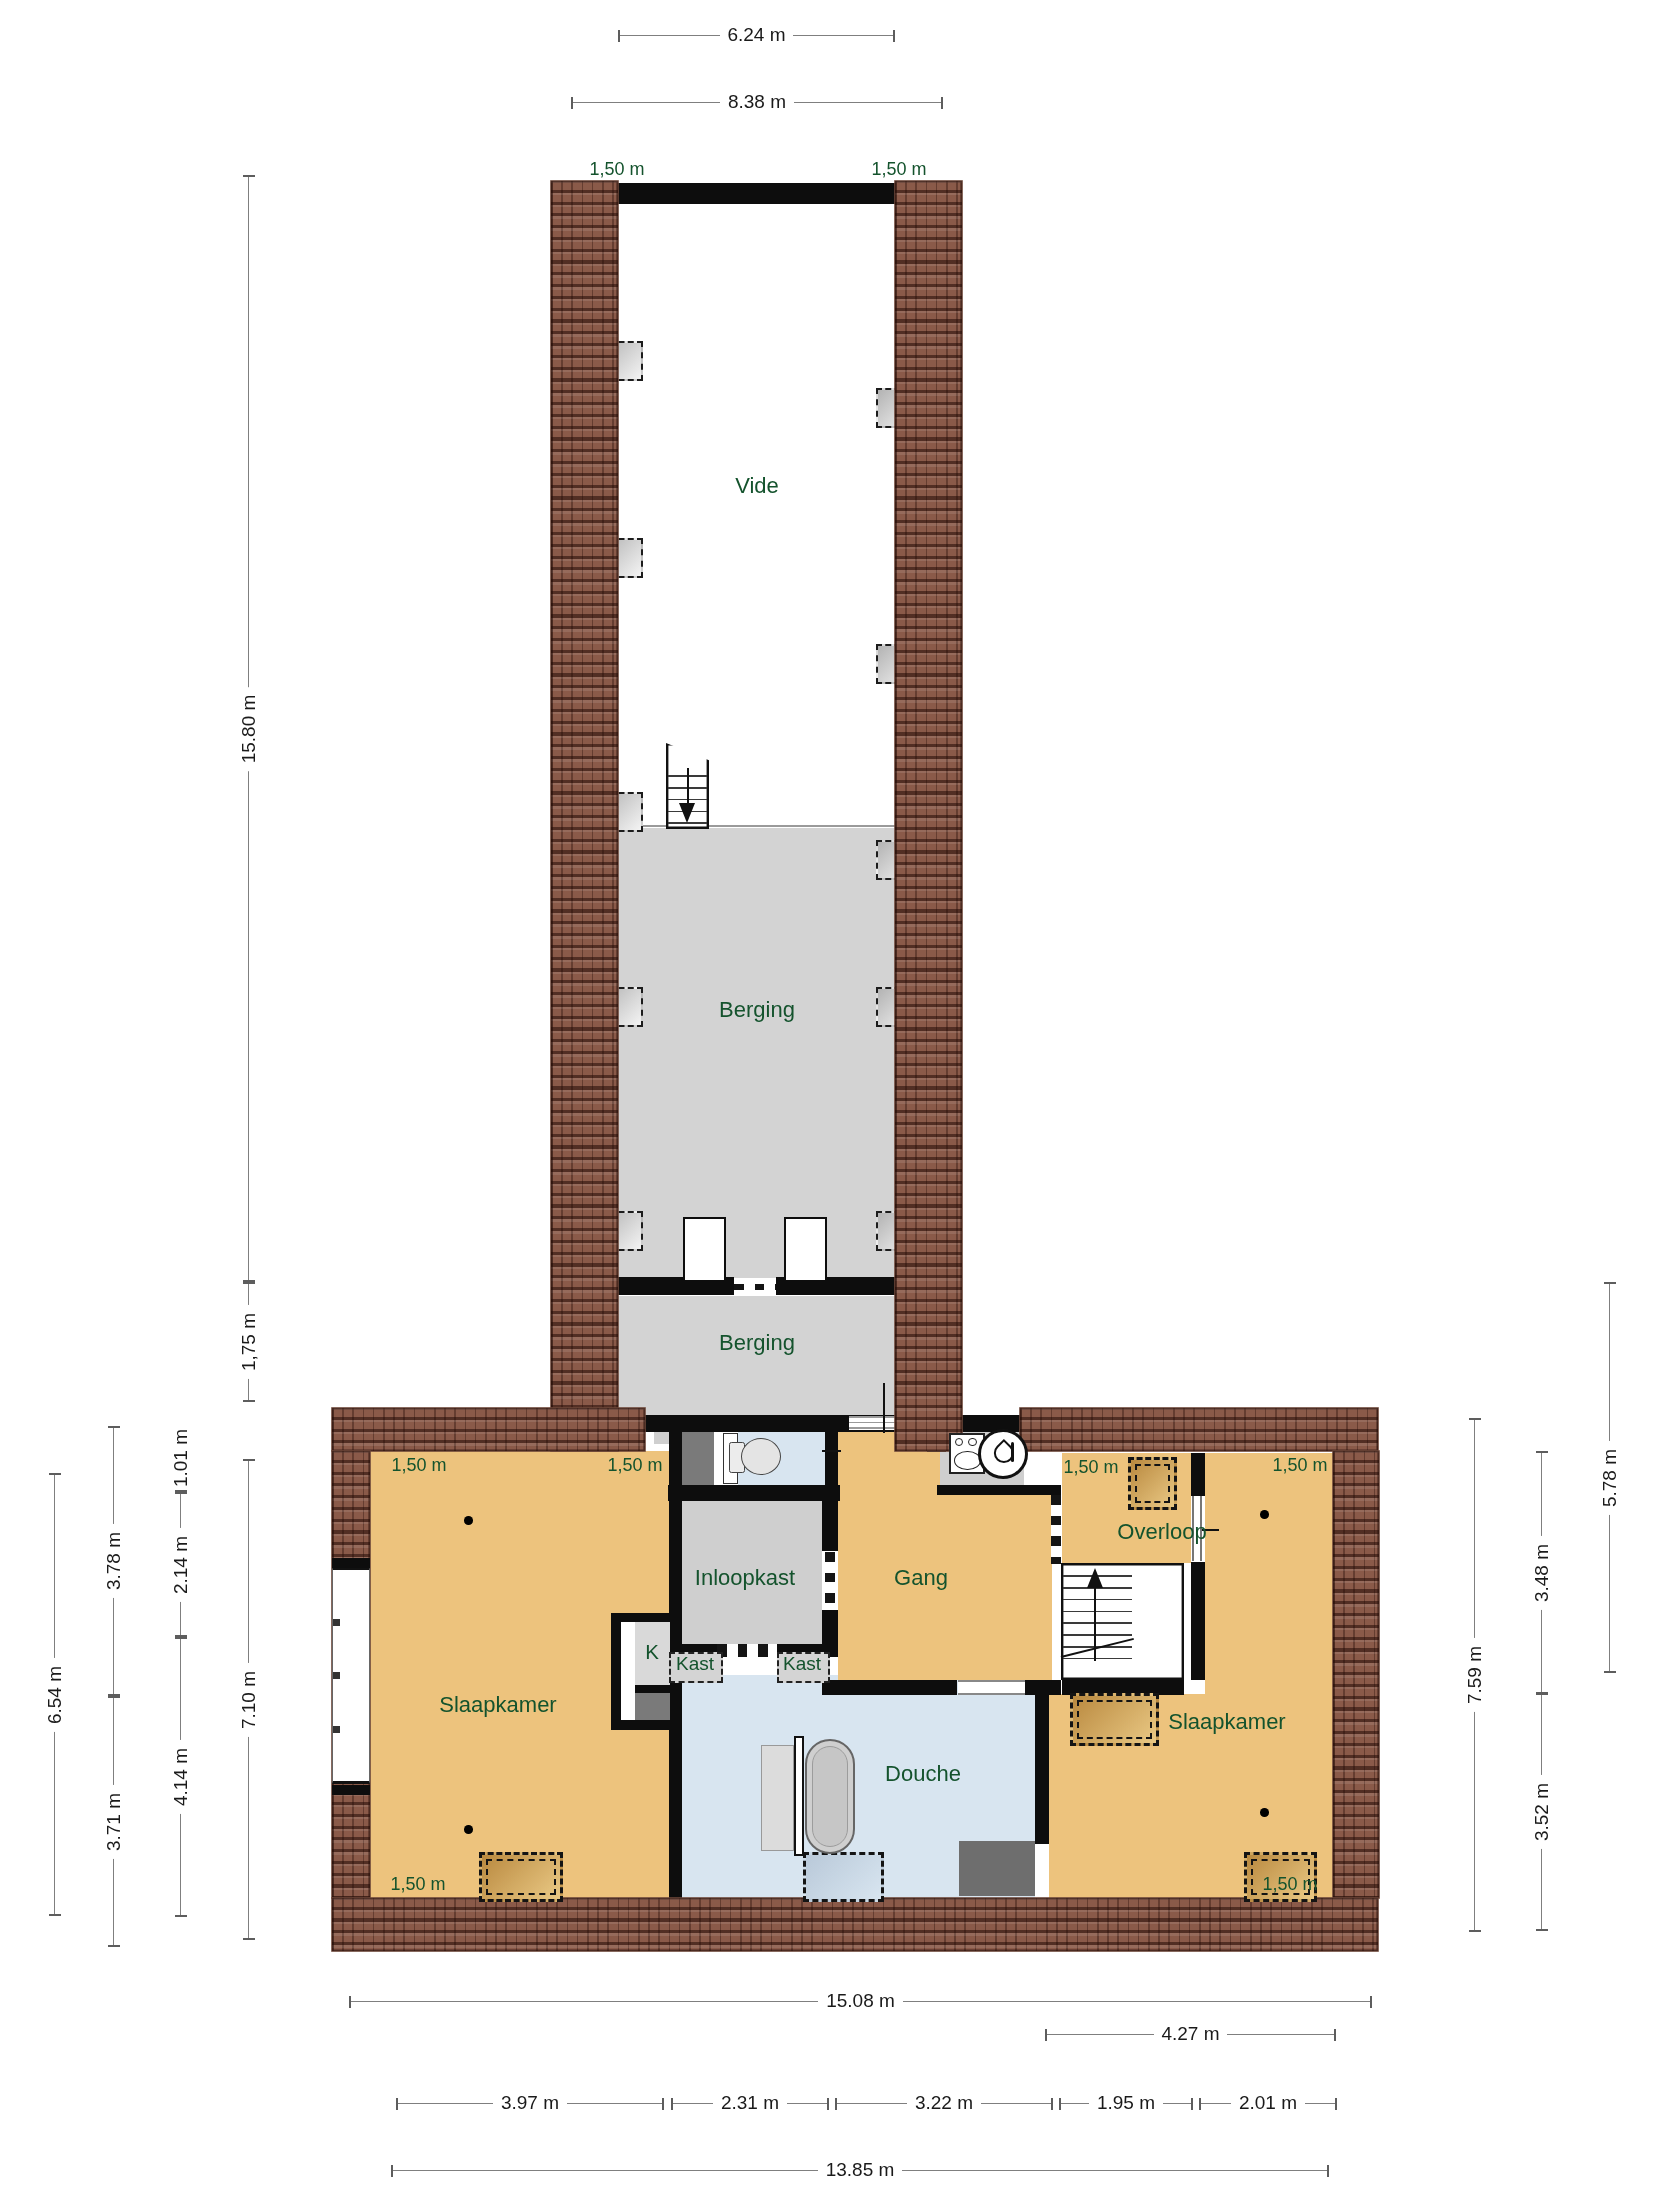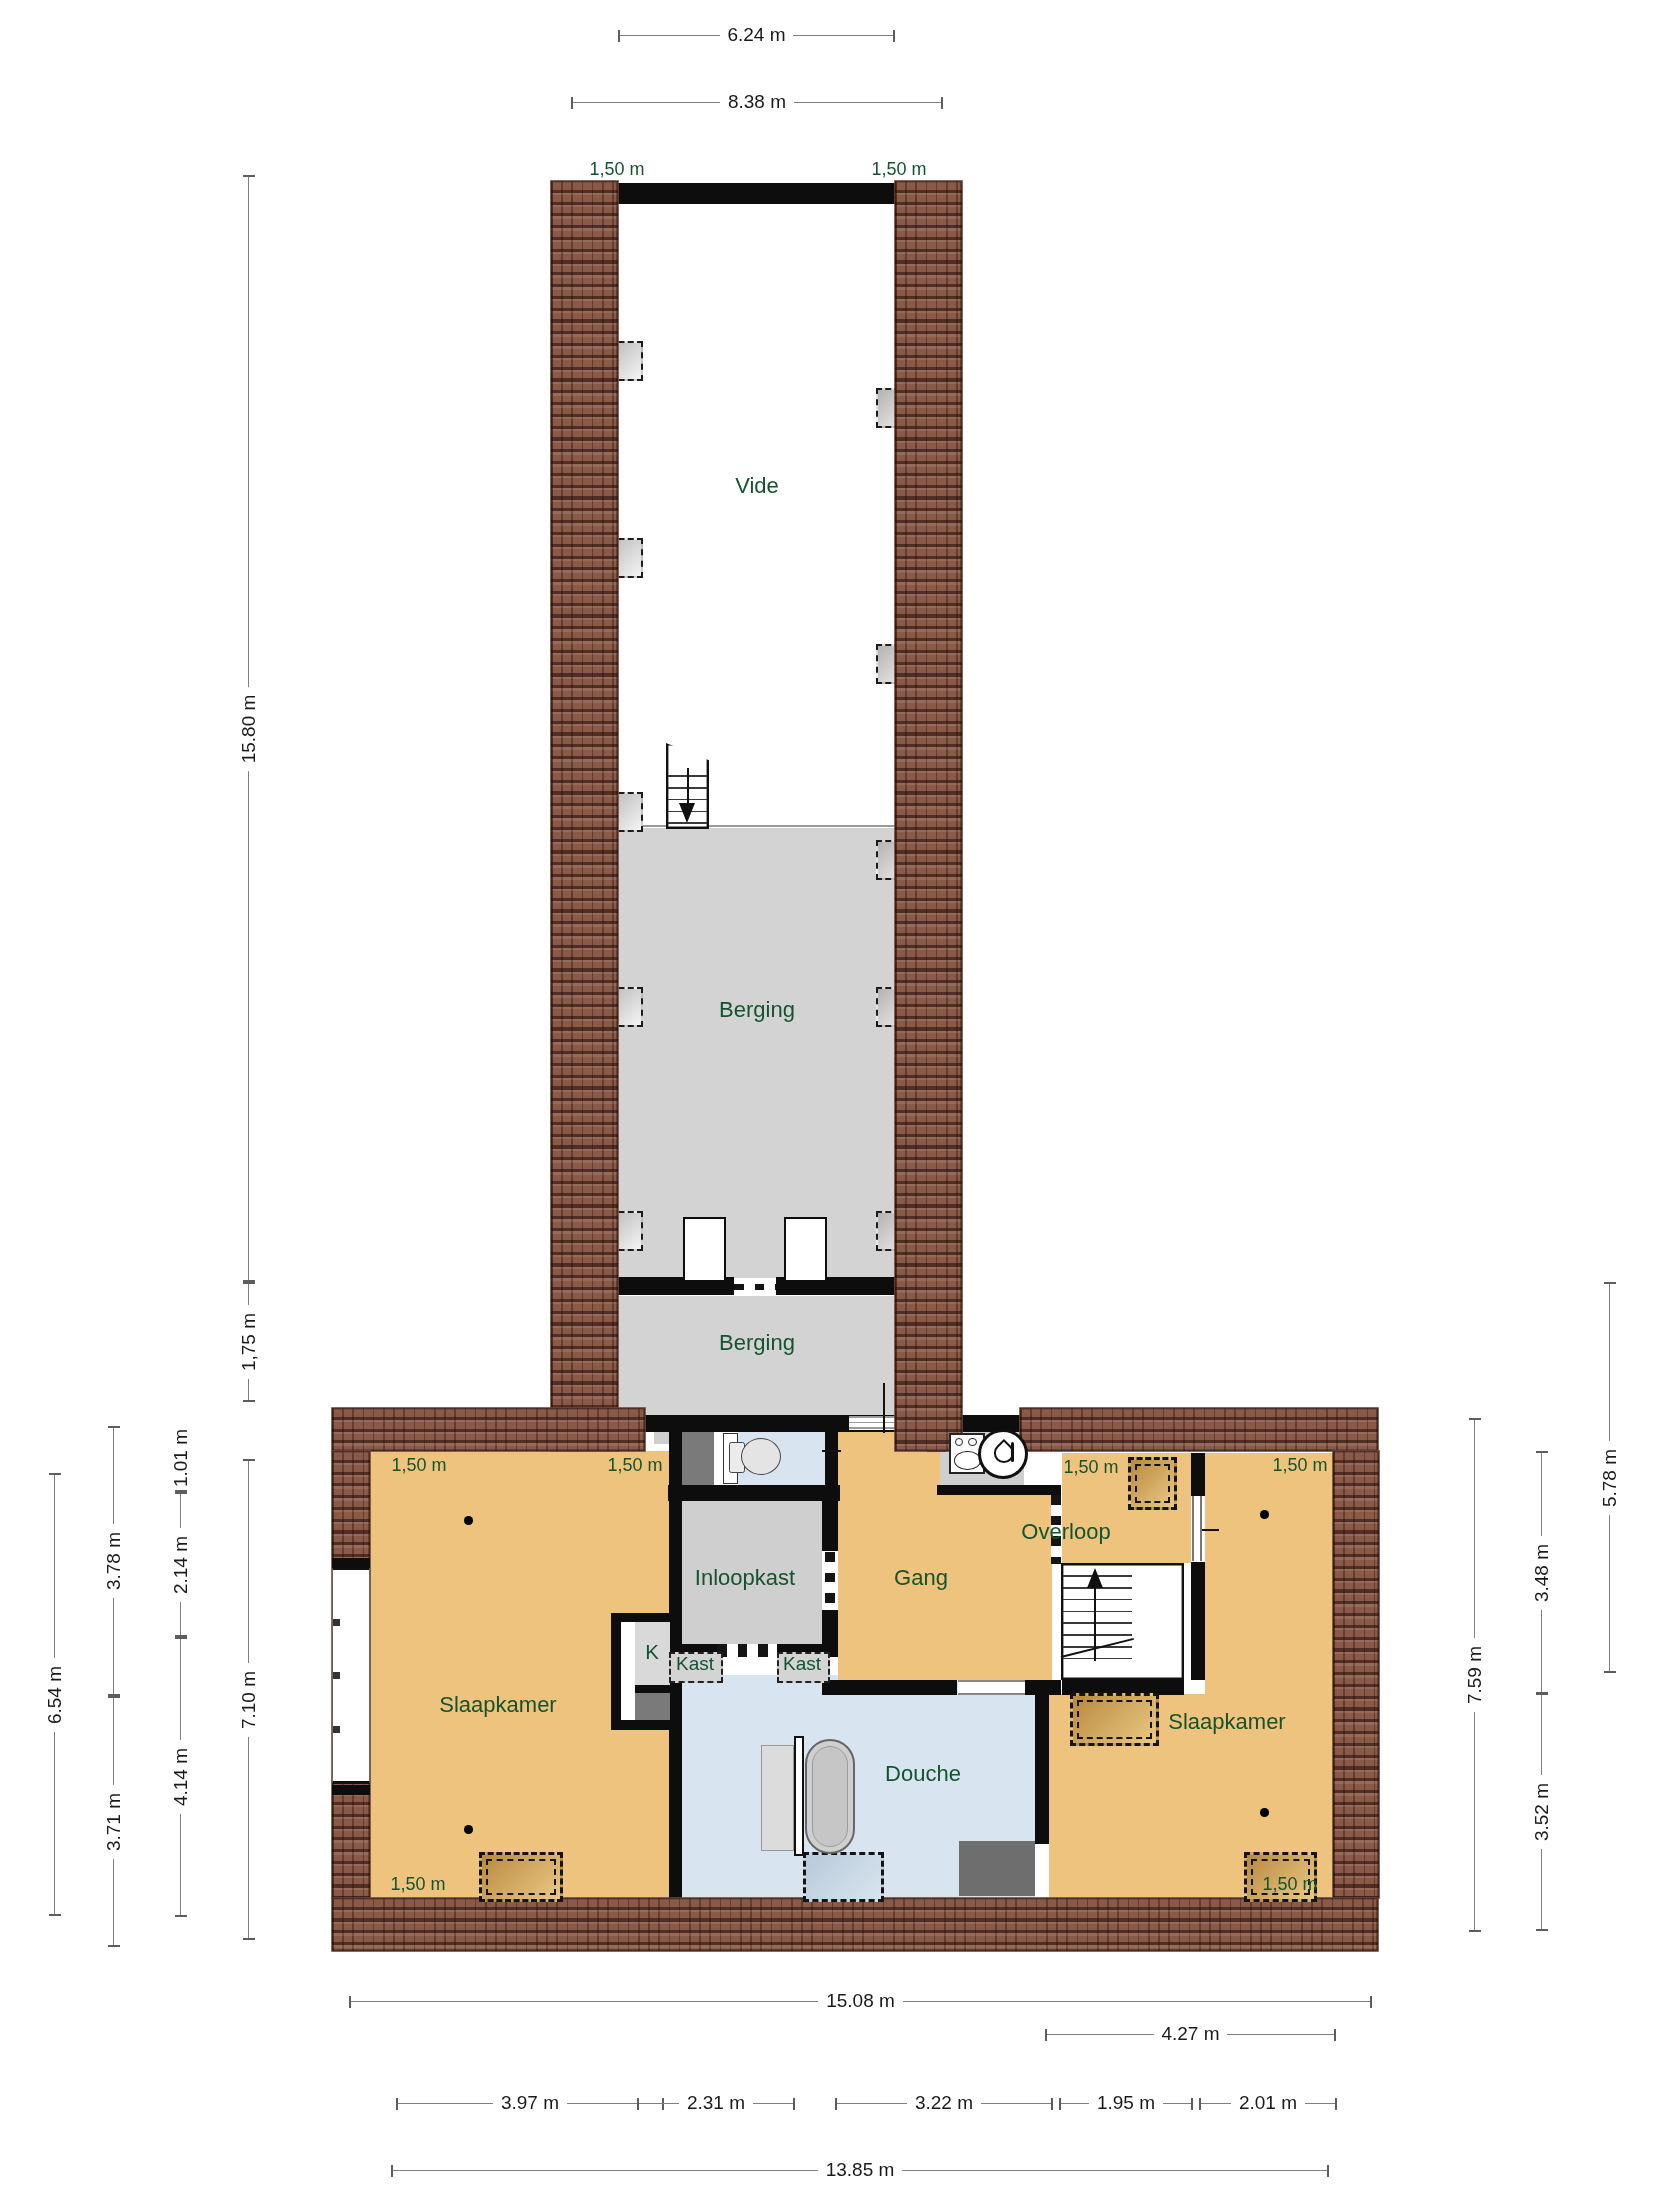--- a/index.html
+++ b/index.html
@@ -188,21 +188,21 @@
   <div class="dot" style="left:464px;top:1825px;"></div>
   <div class="dot" style="left:1260px;top:1510px;"></div>
   <div class="dot" style="left:1260px;top:1808px;"></div>
 
   <div class="lbl room-lbl" style="left:757px;top:486px;">Vide</div>
   <div class="lbl room-lbl" style="left:757px;top:1010px;">Berging</div>
   <div class="lbl room-lbl" style="left:757px;top:1343px;">Berging</div>
   <div class="lbl room-lbl" style="left:498px;top:1705px;">Slaapkamer</div>
   <div class="lbl room-lbl" style="left:745px;top:1578px;">Inloopkast</div>
   <div class="lbl room-lbl" style="left:921px;top:1578px;">Gang</div>
-  <div class="lbl room-lbl" style="left:1066px;top:1532px;">Overloop</div>
+  <div class="lbl room-lbl" style="left:1162px;top:1532px;">Overloop</div>
   <div class="lbl room-lbl" style="left:1227px;top:1722px;">Slaapkamer</div>
   <div class="lbl room-lbl" style="left:923px;top:1774px;">Douche</div>
   <div class="lbl" style="left:652px;top:1652px;font-size:20.5px;">K</div>
   <div class="lbl" style="left:695px;top:1664px;font-size:19px;">Kast</div>
   <div class="lbl" style="left:802px;top:1664px;font-size:19px;">Kast</div>
 
   <div class="lbl small-lbl" style="left:617px;top:169px;">1,50 m</div>
   <div class="lbl small-lbl" style="left:899px;top:169px;">1,50 m</div>
   <div class="lbl small-lbl" style="left:419px;top:1465px;">1,50 m</div>
   <div class="lbl small-lbl" style="left:635px;top:1465px;">1,50 m</div>
@@ -261,21 +261,21 @@
 
   <div class="dimh" style="left:349px;top:2001px;width:1023px;">
       <span>15.08 m</span>
     </div>
   <div class="dimh" style="left:1045px;top:2034px;width:291px;">
       <span>4.27 m</span>
     </div>
   <div class="dimh" style="left:396px;top:2103px;width:268px;">
       <span>3.97 m</span>
     </div>
-  <div class="dimh" style="left:637px;top:2103px;width:158px;justify-content:center;">
+  <div class="dimh" style="left:671px;top:2103px;width:158px;justify-content:center;">
       <span>2.31 m</span>
     </div>
   <div class="dimh" style="left:835px;top:2103px;width:218px;">
       <span>3.22 m</span>
     </div>
   <div class="dimh" style="left:1059px;top:2103px;width:134px;">
       <span>1.95 m</span>
     </div>
   <div class="dimh" style="left:1199px;top:2103px;width:138px;">
       <span>2.01 m</span>

